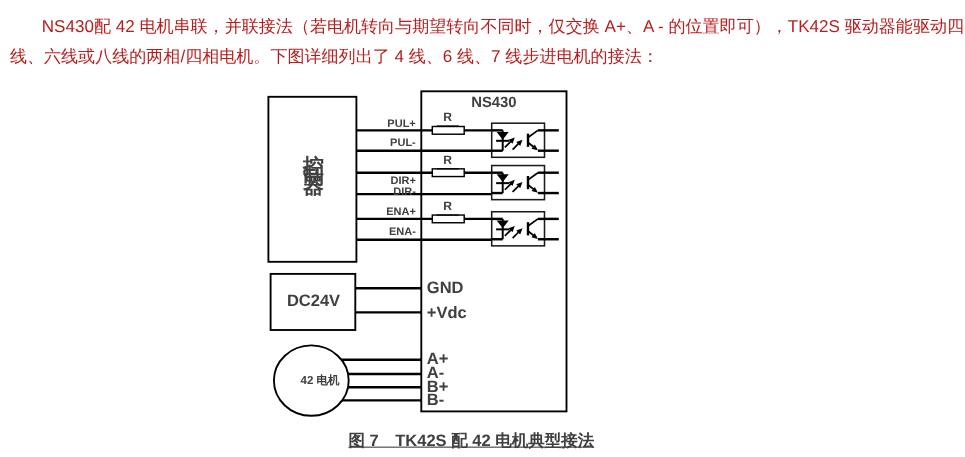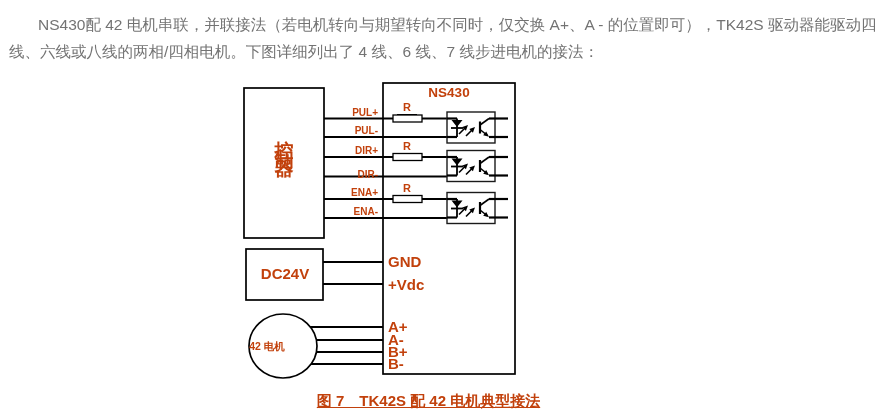--- a/index.html
+++ b/index.html
@@ -7,40 +7,40 @@
     width: 877px; height: 415px;
     position: relative;
     font-family: "Liberation Sans", "DejaVu Sans", sans-serif;
     color: #1a1a1a;
     overflow: hidden;
   }
   #diagram-svg { position: absolute; left: 0; top: 0; }
   .abs { position: absolute; }
   .para {
     left: 9px; top: 12px; width: 862px;
-    font-size: 15.5px; line-height: 26.5px; color: #737373;
+    font-size: 15.5px; line-height: 26.5px; color: #b91c1c;
     white-space: nowrap;
   }
   .para.indent { text-indent: 29px; }
-  .lbl { color: #c2410c; font-weight: bold; white-space: nowrap; }
+  .lbl { color: #404040; font-weight: bold; white-space: nowrap; }
   .sig { left: 334px; width: 44px; text-align: right; font-size: 10px; line-height: 11px; }
   .pin { left: 388px; font-size: 15px; line-height: 13px; }
   .rlbl {
     left: 397px; width: 20px; text-align: center;
     font-size: 11px; line-height: 11px; height: 12px;
     border-bottom: 1.4px solid #000;
   }
   .driver-title { left: 383px; width: 132px; top: 86px; text-align: center; font-size: 13.5px; line-height: 14px; }
   .ctrl {
     left: 274px; top: 126px; height: 96px;
     writing-mode: vertical-rl; text-orientation: upright;
     font-size: 19px; line-height: 20px; letter-spacing: 9px;
   }
   .pwr { left: 246px; width: 78px; top: 267px; text-align: center; font-size: 15px; line-height: 13px; }
-  .motor { left: 235px; width: 64px; top: 340px; text-align: center; font-size: 10.5px; line-height: 12px; }
+  .motor { left: 259px; width: 64px; top: 340px; text-align: center; font-size: 10.5px; line-height: 12px; }
   .caption { left: 0px; width: 857px; top: 392px; text-align: center; font-size: 15px; line-height: 17px; text-decoration: underline; }
 </style>
 </head>
 <body>
 
 <svg id="diagram-svg" width="877" height="415" viewBox="0 0 877 415">
   <defs>
 
     <g id="opto">
       <rect x="0" y="0" width="48" height="31" fill="#ffffff" stroke="#1a1a1a" stroke-width="1.4"></rect>
@@ -105,21 +105,21 @@
 <div class="abs lbl ctrl">控制器</div>
 <div class="abs lbl pwr">DC24V</div>
 <div class="abs lbl motor">42 电机</div>
 
 <div class="abs lbl rlbl" style="top:102px">R</div>
 <div class="abs lbl rlbl" style="top:141px">R</div>
 <div class="abs lbl rlbl" style="top:183px">R</div>
 
 <div class="abs lbl sig" style="top:107px">PUL+</div>
 <div class="abs lbl sig" style="top:125px">PUL-</div>
-<div class="abs lbl sig" style="top:145px">DIR+</div>
+<div class="abs lbl sig" style="top:159px">DIR+</div>
 <div class="abs lbl sig" style="top:169px">DIR-</div>
 <div class="abs lbl sig" style="top:187px">ENA+</div>
 <div class="abs lbl sig" style="top:206px">ENA-</div>
 
 <div class="abs lbl pin" style="top:255px">GND</div>
 <div class="abs lbl pin" style="top:278px">+Vdc</div>
 <div class="abs lbl pin" style="top:320px">A+</div>
 <div class="abs lbl pin" style="top:333px">A-</div>
 <div class="abs lbl pin" style="top:345px">B+</div>
 <div class="abs lbl pin" style="top:357px">B-</div>

